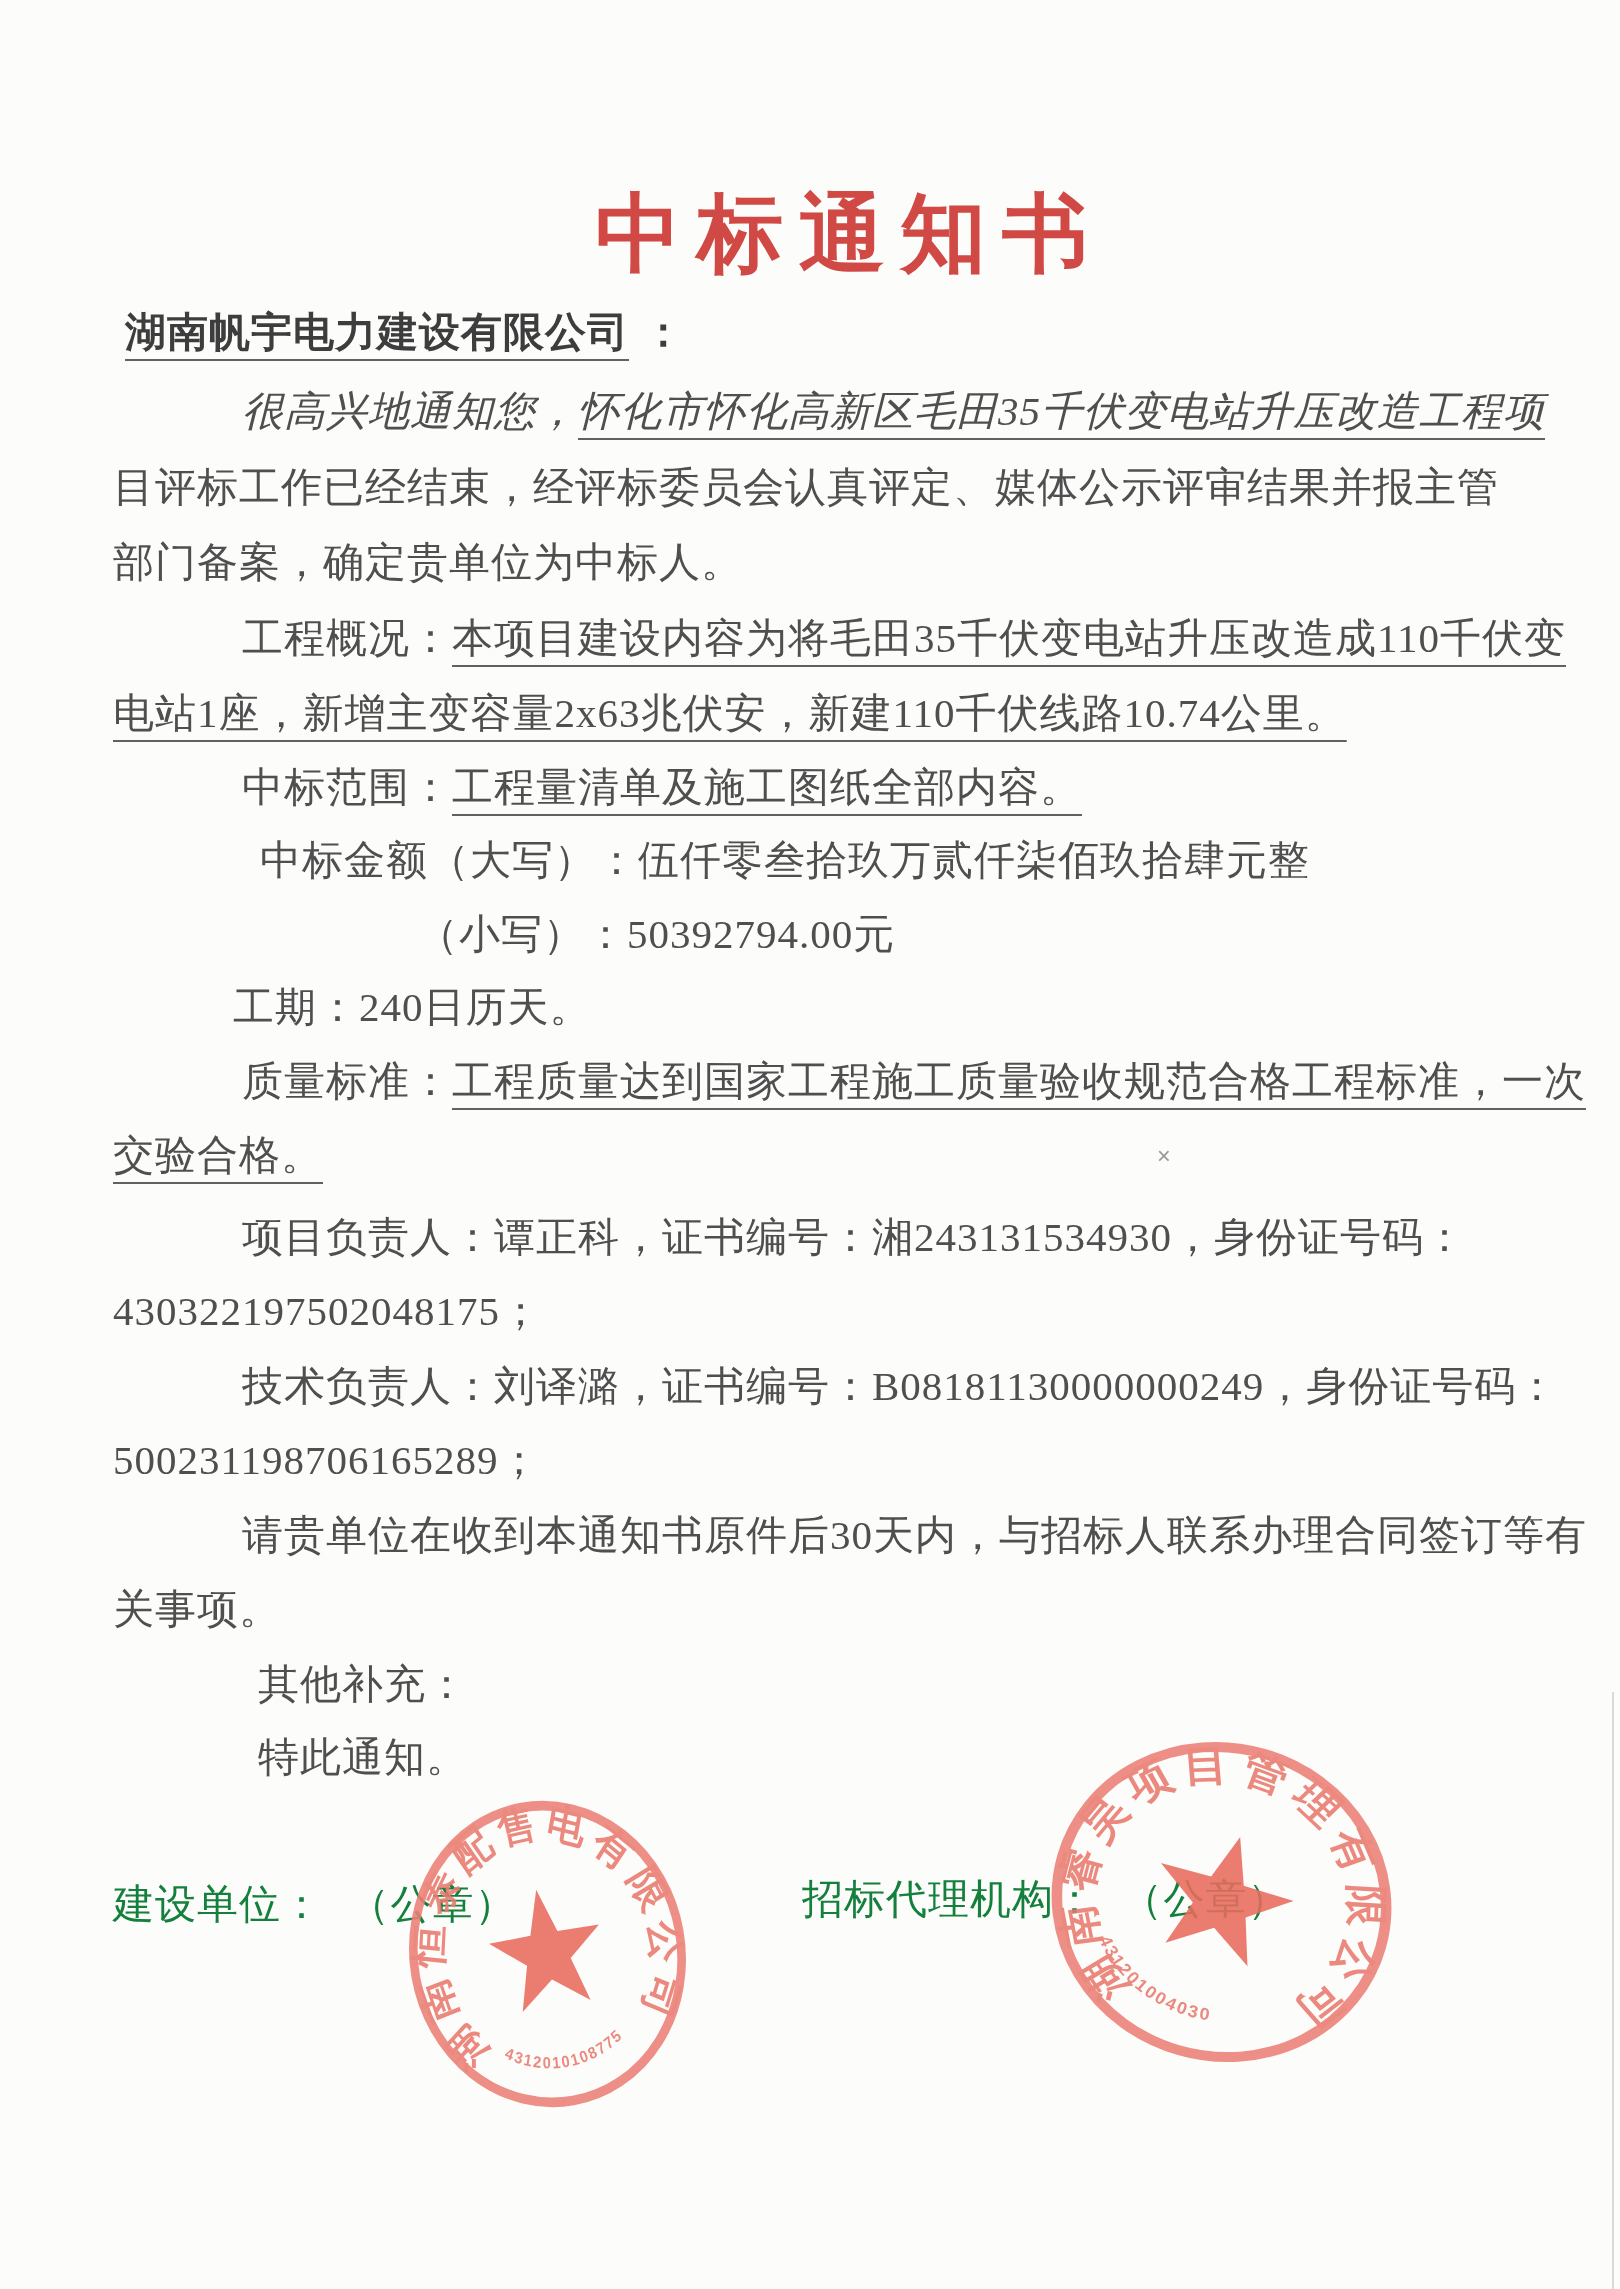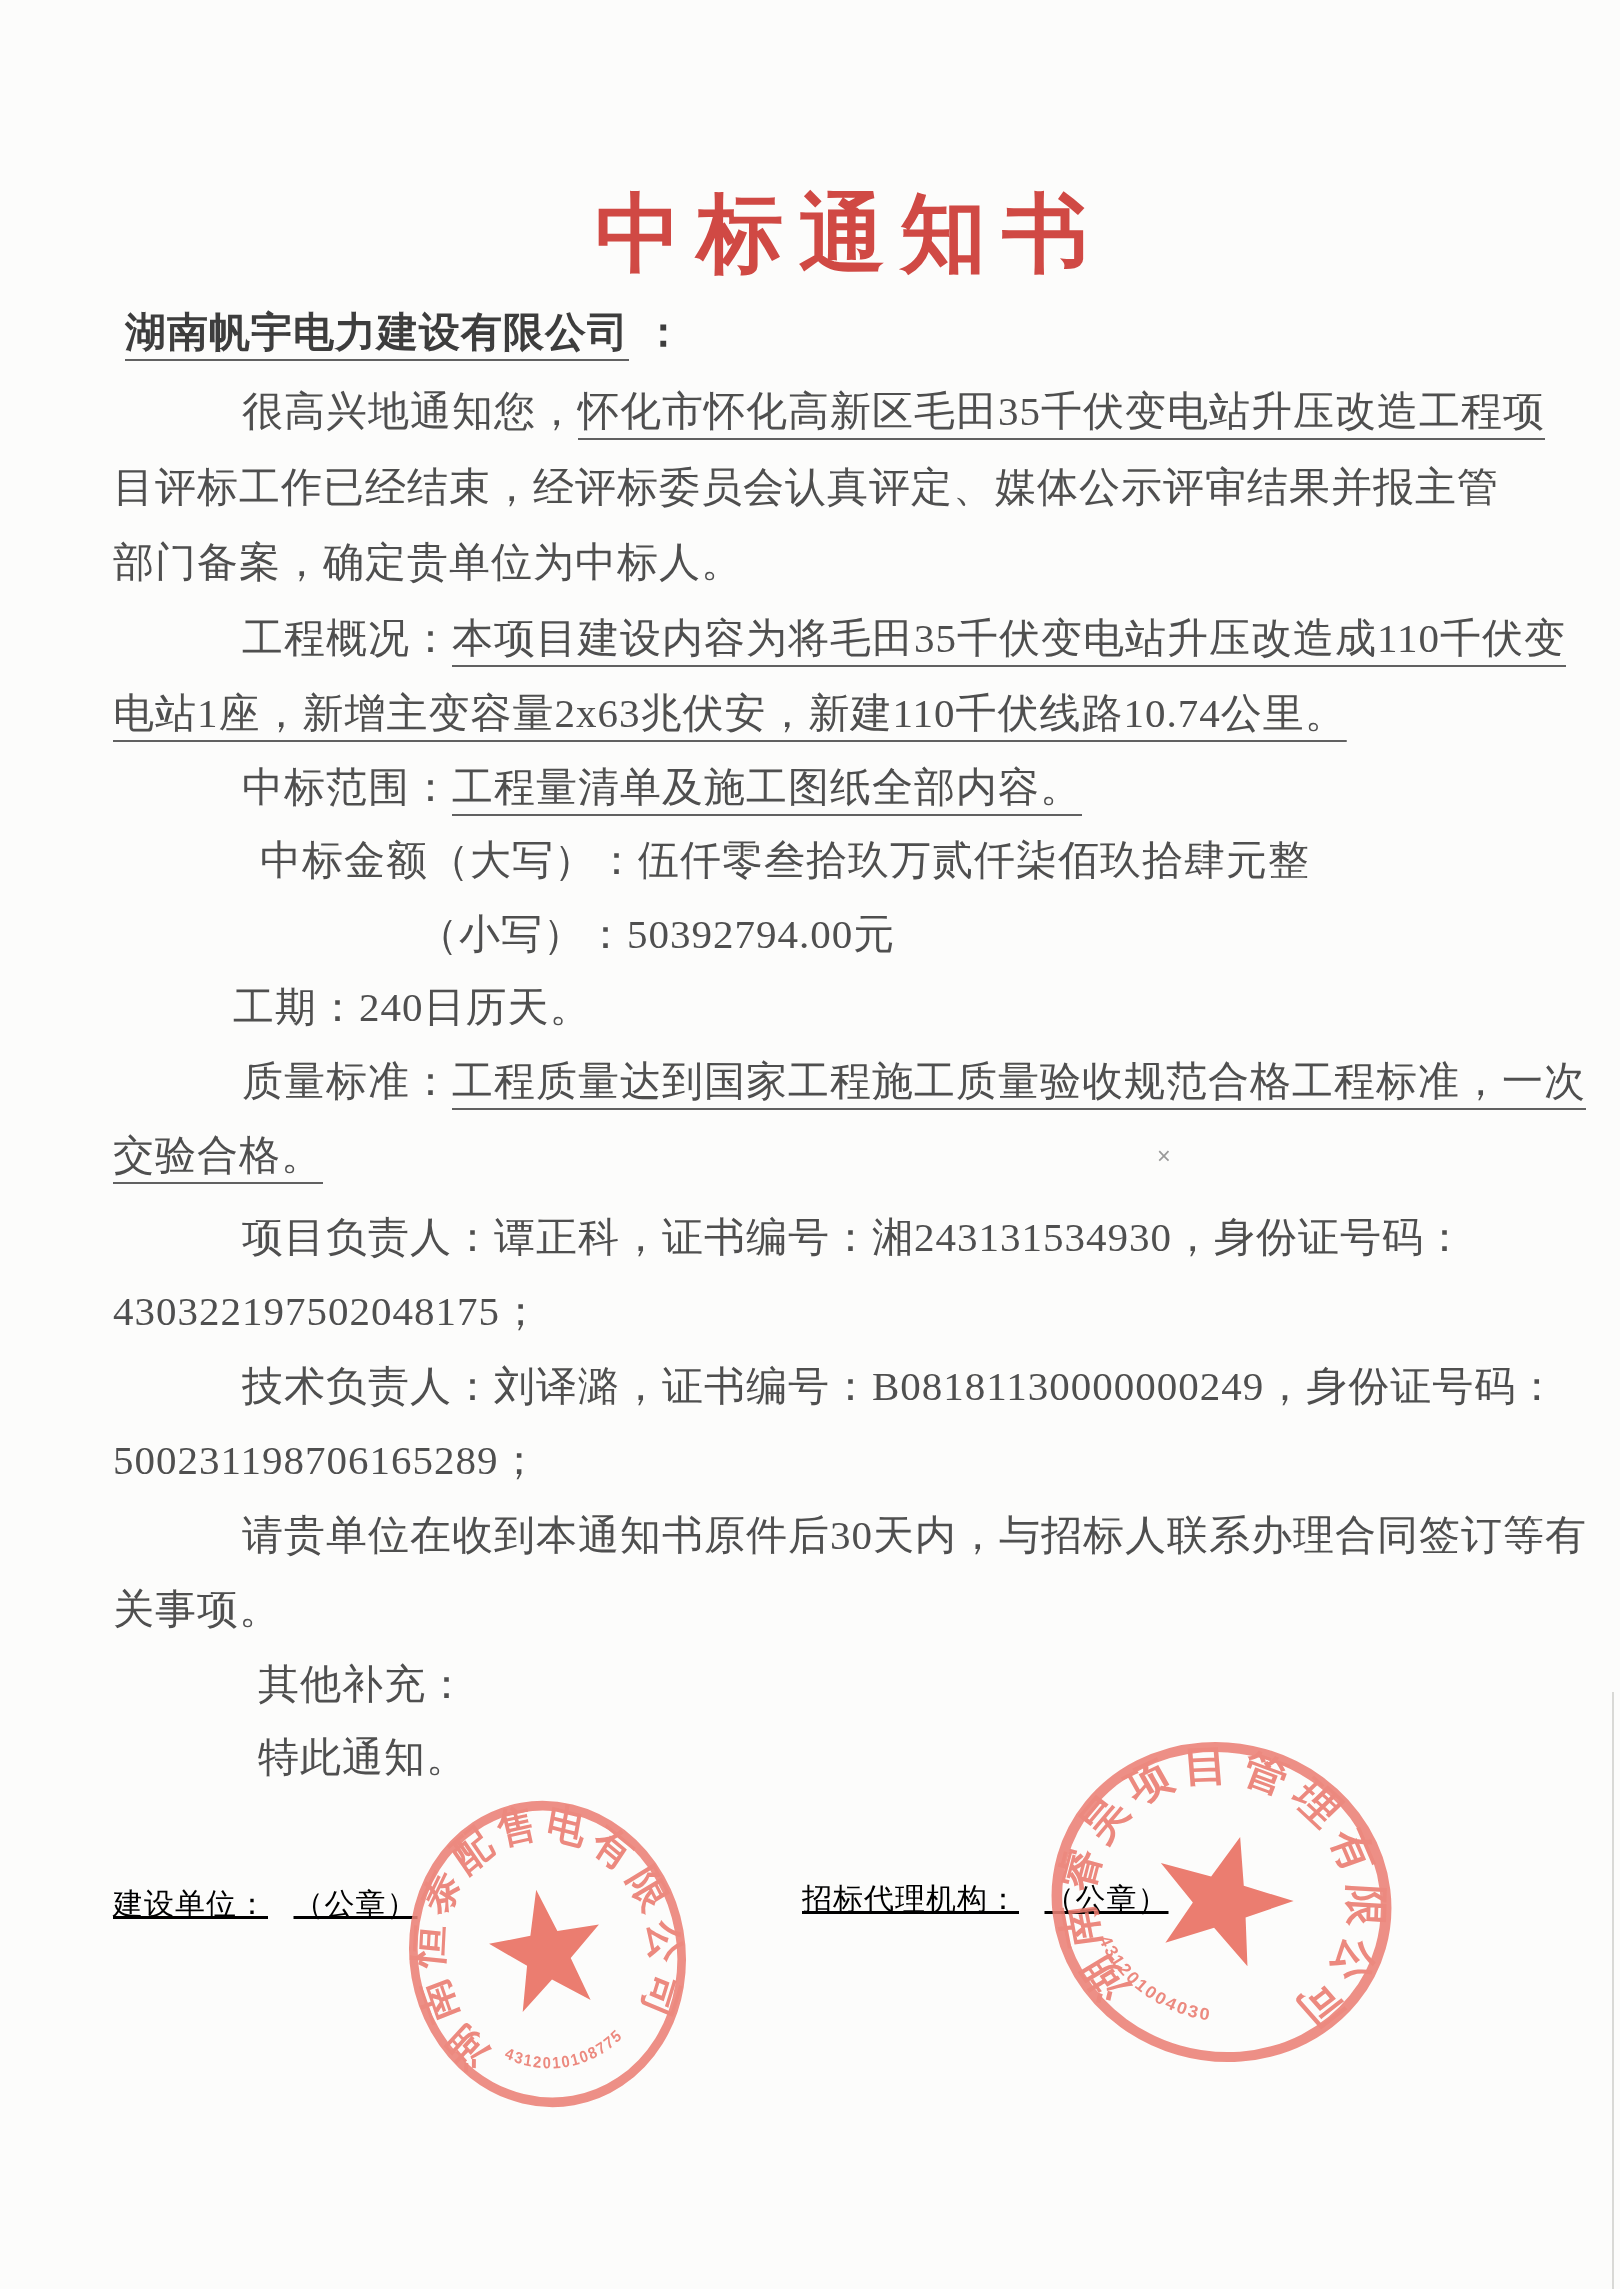--- a/index.html
+++ b/index.html
@@ -25,21 +25,21 @@
   .u{
     text-decoration:underline;
     text-underline-offset:12.7px;
     text-decoration-thickness:2px;
     text-decoration-color:#616161;
   }
   .company{font-weight:700;color:#3d3d3d;}
   .company .colon{margin-left:13.7px;}
   .footer-line{
     position:absolute;height:74px;display:flex;align-items:center;
-    font-size:30px;letter-spacing:1px;color:#000000;white-space:nowrap;z-index:1;text-decoration:underline;
+    font-size:41px;letter-spacing:1px;color:#15803d;white-space:nowrap;z-index:1;
   }
   .footer-line .note{margin-left:25.5px;}
   .seal{
     position:absolute;z-index:2;opacity:.88;
     transform-origin:50% 50%;
   }
   .seal-ring{fill:none;stroke:#ec8176;stroke-width:10px;}
   .seal-star{fill:#e96c5d;}
   .seal-name{
     fill:#ea7a6e;font-size:44px;font-weight:700;letter-spacing:8px;
@@ -65,21 +65,21 @@
 
 <div class="page">
 
   <div class="title">中标通知书</div>
 
   <div class="ln company" style="left:113px;top:295px;margin-left:12px;">
     <span class="u">湖南帆宇电力建设有限公司</span>
     <span class="colon">：</span>
   </div>
 
-  <div class="ln" style="left:242px;top:374px;">
+  <div class="ln" style="left:242px;top:374px;font-style:italic;">
     <span>很高兴地通知您，</span>
     <span class="u">怀化市怀化高新区毛田35千伏变电站升压改造工程项</span>
   </div>
   <div class="ln" style="left:113px;top:450px;">
     <span>目评标工作已经结束，经评标委员会认真评定、媒体公示评审结果并报主管</span>
   </div>
   <div class="ln" style="left:113px;top:525px;text-align:center;">
     <span>部门备案，确定贵单位为中标人。</span>
   </div>
 

